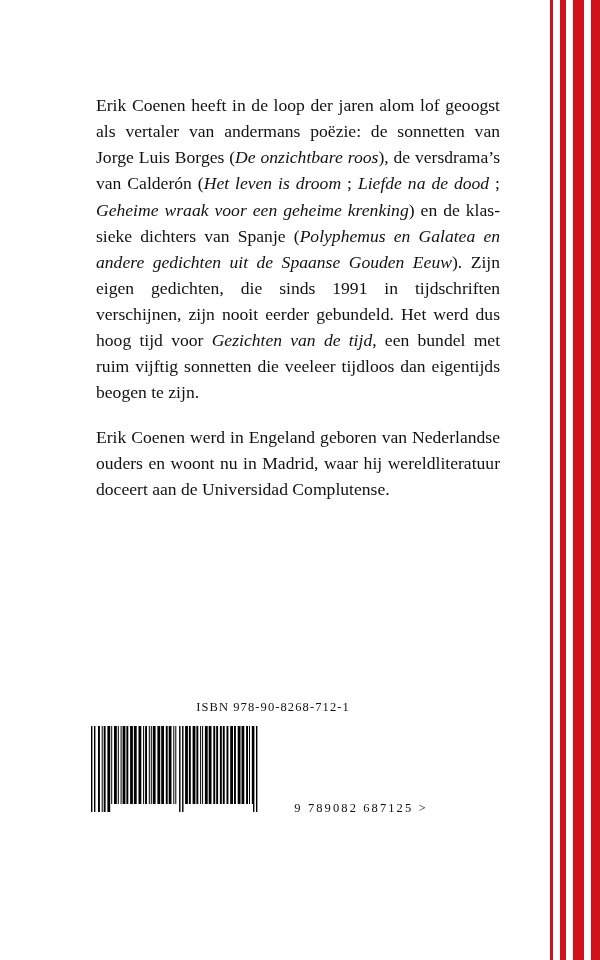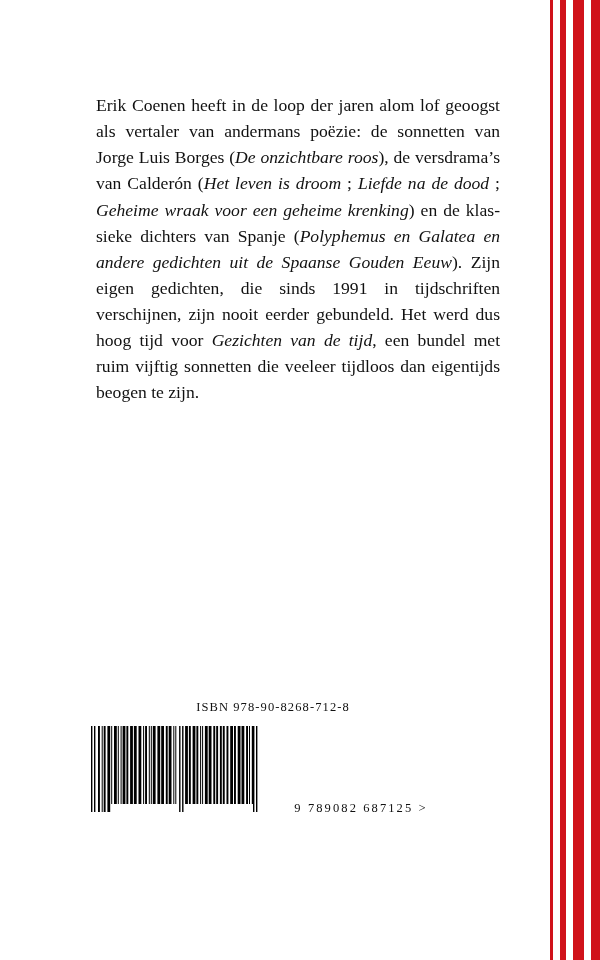--- a/index.html
+++ b/index.html
@@ -97,24 +97,25 @@
     width: 196px;
   }
 </style>
 </head>
 <body>
 
 <div class="cover">
 
   <div class="blurb">
     <p><span>Erik Coenen heeft in de loop der jaren alom lof ge­oogst als vertaler van andermans poëzie: de sonnetten van Jorge Luis Borges (</span><i>De onzichtbare roos</i><span>), de vers­drama’s van Calderón (</span><i>Het leven is droom</i><span> ; </span><i>Liefde na de dood</i><span> ; </span><i>Geheime wraak voor een geheime krenking</i><span>) en de klas­sieke dichters van Spanje (</span><i>Polyphemus en Galatea en andere gedichten uit de Spaanse Gouden Eeuw</i><span>). Zijn eigen ge­dichten, die sinds 1991 in tijdschriften verschijnen, zijn nooit eerder gebundeld. Het werd dus hoog tijd voor </span><i>Gezichten van de tijd</i><span>, een bundel met ruim vijftig sonnetten die veeleer tijdloos dan eigentijds beogen te zijn.</span></p>
+    <p><span>Erik Coenen werd in Engeland geboren van Neder­landse ouders en woont nu in Madrid, waar hij wereld­literatuur doceert aan de Universidad Complutense.</span></p>
   </div>
 
   <div class="barcode-area">
-    <div class="isbn-text">ISBN  978-90-8268-712-8</div>
+    <div class="isbn-text">ISBN  978-90-8268-712-1</div>
     <div class="barcode-box">
       <svg class="bars" viewBox="0 0 172 86" preserveAspectRatio="none">
         <rect x="0" y="0" width="172" height="86" fill="#ffffff"></rect>
         <g fill="#000000" id="barset">
             <rect x="4" y="0" width="1.4" height="86"></rect>
             <rect x="7" y="0" width="1.4" height="86"></rect>
             <rect x="11" y="0" width="1.9" height="86"></rect>
             <rect x="14.7" y="0" width="1" height="86"></rect>
             <rect x="16.7" y="0" width="1.9" height="86"></rect>
             <rect x="20.4" y="0" width="2.8" height="86"></rect>

